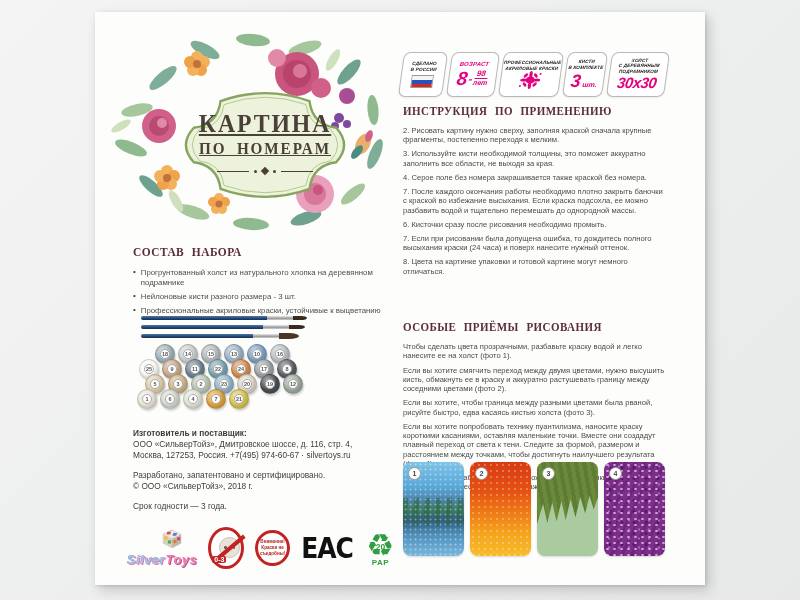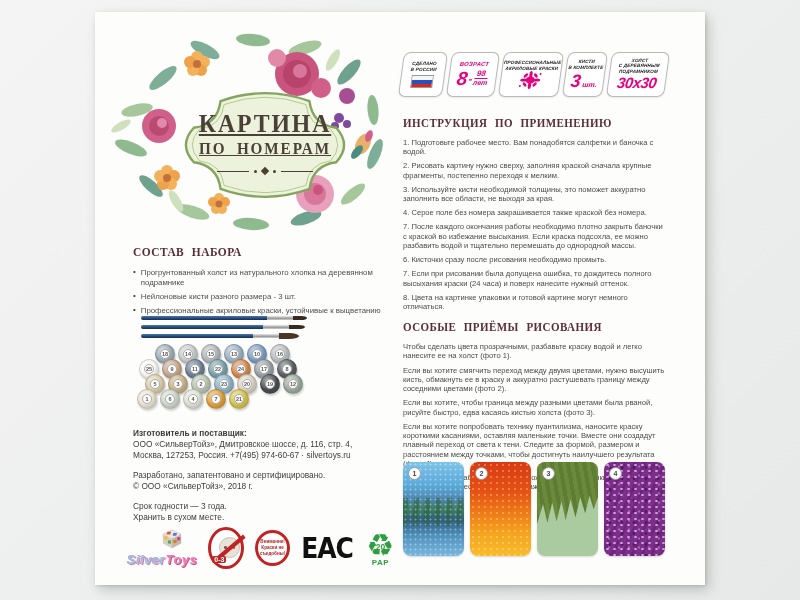--- a/index.html
+++ b/index.html
@@ -90,21 +90,21 @@
   .age-warn .face::before { left:4px; } .age-warn .face::after { right:4px; }
   .age-warn .tag { position:absolute; left:1px; bottom:3px; background:#c22222; color:#fff; font-size:7px; font-weight:bold; padding:0 2px; border-radius:2px; }
   .paint-warn { width:36px; height:36px; display:flex; align-items:center; justify-content:center; }
   .paint-warn .txt { font-size:4.6px; font-weight:bold; color:#b22222; text-align:center; line-height:1.25; padding:2px; }
   .eac { font-family:"DejaVu Sans",sans-serif; font-weight:900; font-size:25px; color:#111; letter-spacing:-1px; transform:scaleY(1.12); }
   .recycle { position:relative; width:40px; text-align:center; color:#2f9e41; }
   .recycle .glyph { font-size:31px; line-height:1; font-family:"DejaVu Sans",sans-serif; }
   .recycle .num { position:absolute; left:0; right:0; top:12px; font-size:8.5px; font-weight:bold; }
   .recycle .pap { font-size:8px; font-weight:bold; margin-top:-3px; letter-spacing:.5px; }
   
-  .instructions { position:absolute; left:308px; top:104px; width:264px; }
+  .instructions { position:absolute; left:308px; top:92px; width:264px; }
   .instr-items { margin-top:7px; }
   .instr-items p { font-size:7.6px; color:#4b4b4b; line-height:1.25; margin-bottom:4.5px; }
   .techniques { position:absolute; left:308px; top:308px; width:264px; }
   .tech-pars { margin-top:7px; }
   .tech-pars p { font-size:7.6px; color:#4b4b4b; line-height:1.22; margin-bottom:5px; }
   
   .photos { position:absolute; left:308px; top:450px; display:flex; gap:6px; }
   .photo { width:61px; height:94px; border-radius:8px; position:relative; overflow:hidden; box-shadow:0 1px 2px rgba(0,0,0,.15); }
   .photo .num { position:absolute; left:5px; top:5px; width:13px; height:13px; border-radius:50%;
     background:#fff; border:1px solid #999; font-size:7px; font-weight:bold; color:#444;
@@ -411,21 +411,20 @@
       <div>
 
       <div>Разработано, запатентовано и сертифицировано.</div>
           <div>© ООО «СильверТойз», 2018 г.</div>
         </div>
     </div>
     <div class="block">
       <div>
 
       <div>Срок годности — 3 года.</div>
-          <div>Хранить в сухом месте.</div>
         </div>
     </div>
   </div>
 
   <div class="marks">
     <div class="st-logo">
       <svg class="st-cube" width="22" height="22" viewBox="0 0 24 22">
         <polygon points="12,1 22,6 12,11 2,6" fill="#f0e8e0" stroke="#b9a894" stroke-width=".5"></polygon>
         <rect x="8" y="3" width="4" height="3" fill="#d94f4f" transform="skewX(-18)"></rect>
         <rect x="15" y="4.5" width="4" height="3" fill="#4a7fd9" transform="skewX(-18)"></rect>
@@ -453,21 +452,20 @@
       <div class="glyph">♻</div>
       <div class="num">20</div>
       <div class="pap">PAP</div>
     </div>
   </div>
 
   <div class="instructions">
     <div class="serif-heading" style="font-size:12.5px">ИНСТРУКЦИЯ ПО ПРИМЕНЕНИЮ</div>
     <div class="instr-items">
 
-    <p>1. Подготовьте рабочее место. Вам понадобятся салфетки и баночка с водой.</p>
         <p>2. Рисовать картину нужно сверху, заполняя краской сначала крупные фрагменты, постепенно переходя к мелким.</p>
         <p>3. Используйте кисти необходимой толщины, это поможет аккуратно заполнить все области, не выходя за края.</p>
         <p>4. Серое поле без номера закрашивается также краской без номера.</p>
         <p>7. После каждого окончания работы необходимо плотно закрыть баночки с краской во избежание высыхания. Если краска подсохла, ее можно разбавить водой и тщательно перемешать до однородной массы.</p>
         <p>6. Кисточки сразу после рисования необходимо промыть.</p>
         <p>7. Если при рисовании была допущена ошибка, то дождитесь полного высыхания краски (24 часа) и поверх нанесите нужный оттенок.</p>
         <p>8. Цвета на картинке упаковки и готовой картине могут немного отличаться.</p>
       </div>
   </div>
 

